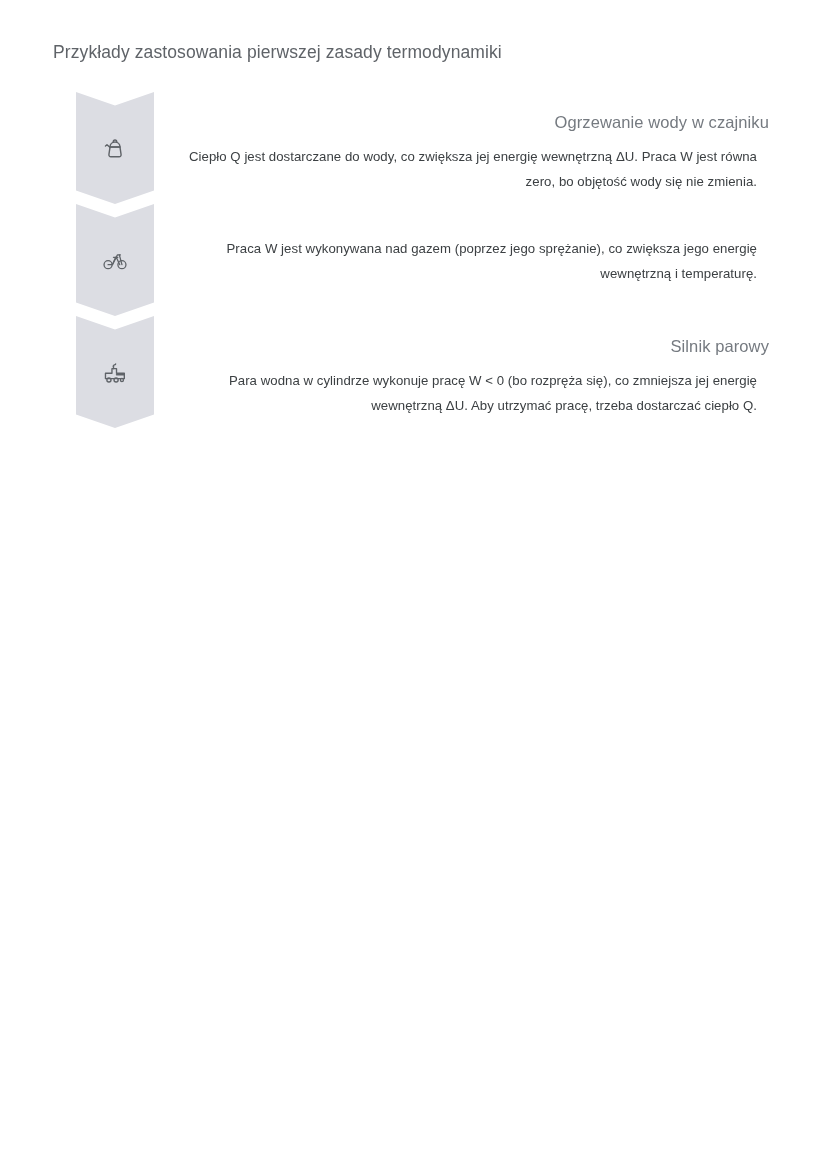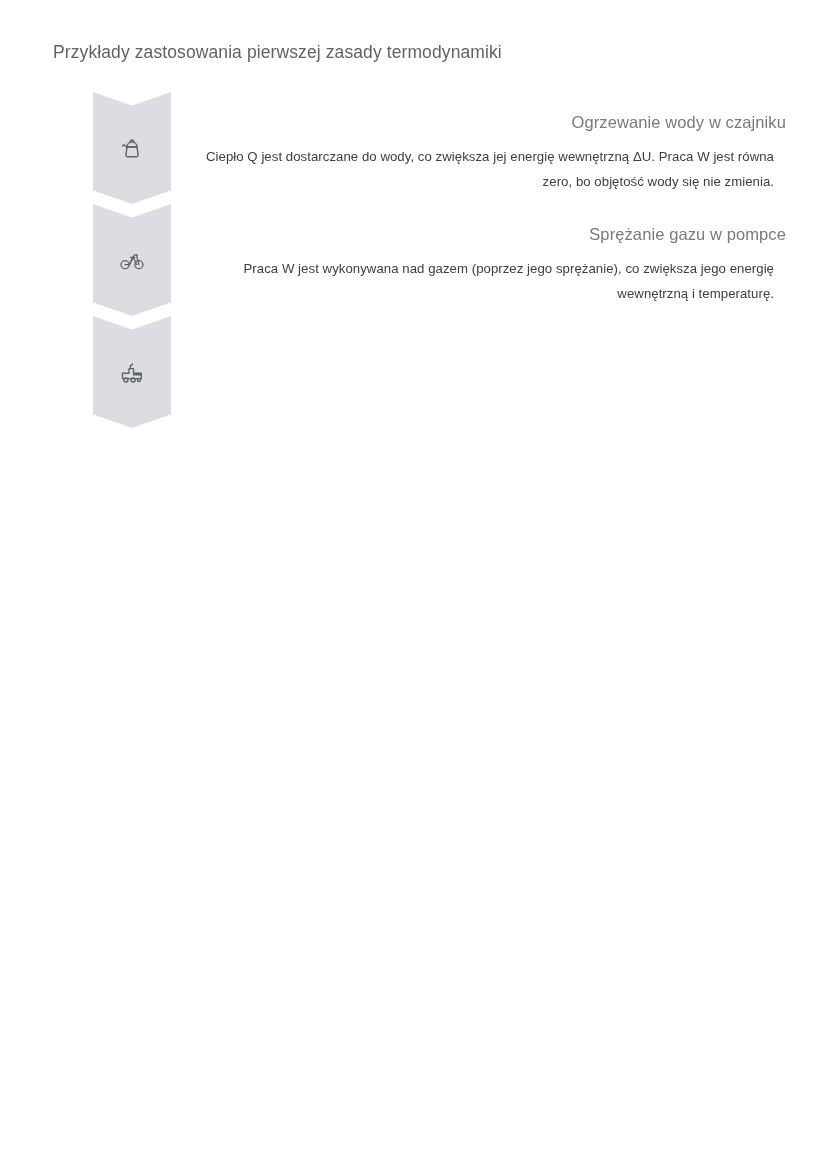--- a/index.html
+++ b/index.html
@@ -31,21 +31,21 @@
     top: 42px;
     font-size: 17.5px;
     font-weight: 400;
     color: #5f6368;
     letter-spacing: 0.1px;
     white-space: nowrap;
   }
 
   .examples-list {
     position: absolute;
-    left: 17px;
+    left: 0;
     top: 92px;
     width: 772px;
     padding-left: 23px;
   }
 
   .example-row {
     position: relative;
     height: 112px;
   }
 
@@ -137,35 +137,38 @@
             <circle cx="18.4" cy="15.4" r="3.7"></circle>
             <path d="M5.6 15.4 L9.6 15.4 L13.2 8.6 L16.4 15.4"></path>
             <path d="M9.6 15.4 L12.6 8.6"></path>
             <path d="M10.6 8.6 L14.6 8.6"></path>
             <path d="M13.0 8.6 L14.3 6.4 L17.0 6.4"></path>
             <path d="M16.0 6.4 L18.4 15.4"></path>
           </svg>
         </span>
       </div>
       <div class="example-text">
-        <div class="example-heading">Sprężanie gazu w pompce</div>
         <div class="example-body">Praca W jest wykonywana nad gazem (poprzez jego sprężanie), co zwiększa jego energię wewnętrzną i temperaturę.</div>
       </div>
     </div>
 
     <div class="example-row">
       <div class="chevron">
         <span class="chevron-icon">
           <svg viewBox="0 0 24 24" fill="none" stroke="currentColor" stroke-width="1.25" stroke-linecap="round" stroke-linejoin="round">
             <path d="M3.2 17.2 L3.2 12.2 L9.2 12.2 L9.2 8.0 L13.4 8.0 L13.4 12.2 L20.6 12.2 L20.6 17.2 Z"></path>
             <circle cx="6.4" cy="18.4" r="1.9"></circle>
             <circle cx="13.0" cy="18.4" r="1.9"></circle>
             <circle cx="18.4" cy="18.4" r="1.4"></circle>
             <path d="M10.6 8.0 L10.6 5.8"></path>
             <path d="M10.4 5.6 C10.4 4.5 12.6 4.7 12.6 3.7"></path>
             <path d="M13.4 13.6 L20.6 13.6"></path>
           </svg>
         </span>
       </div>
+      <div class="example-text">
+        <div class="example-heading">Silnik parowy</div>
+        <div class="example-body">Para wodna w cylindrze wykonuje pracę W &lt; 0 (bo rozpręża się), co zmniejsza jej energię wewnętrzną ΔU. Aby utrzymać pracę, trzeba dostarczać ciepło Q.</div>
+      </div>
     </div>
 
   </div>
 </div>
 
 </body></html>

